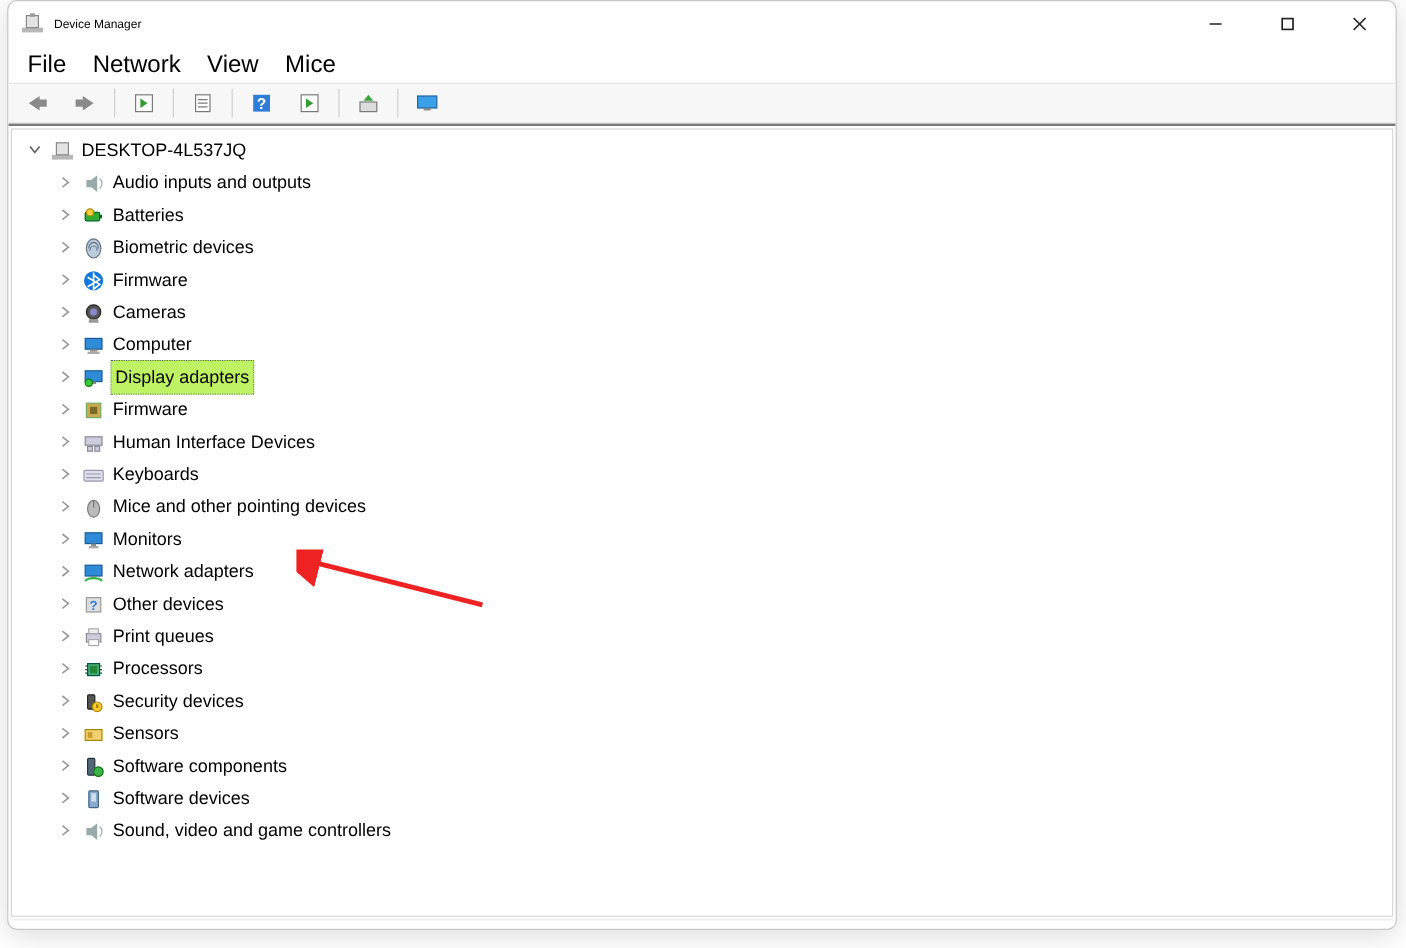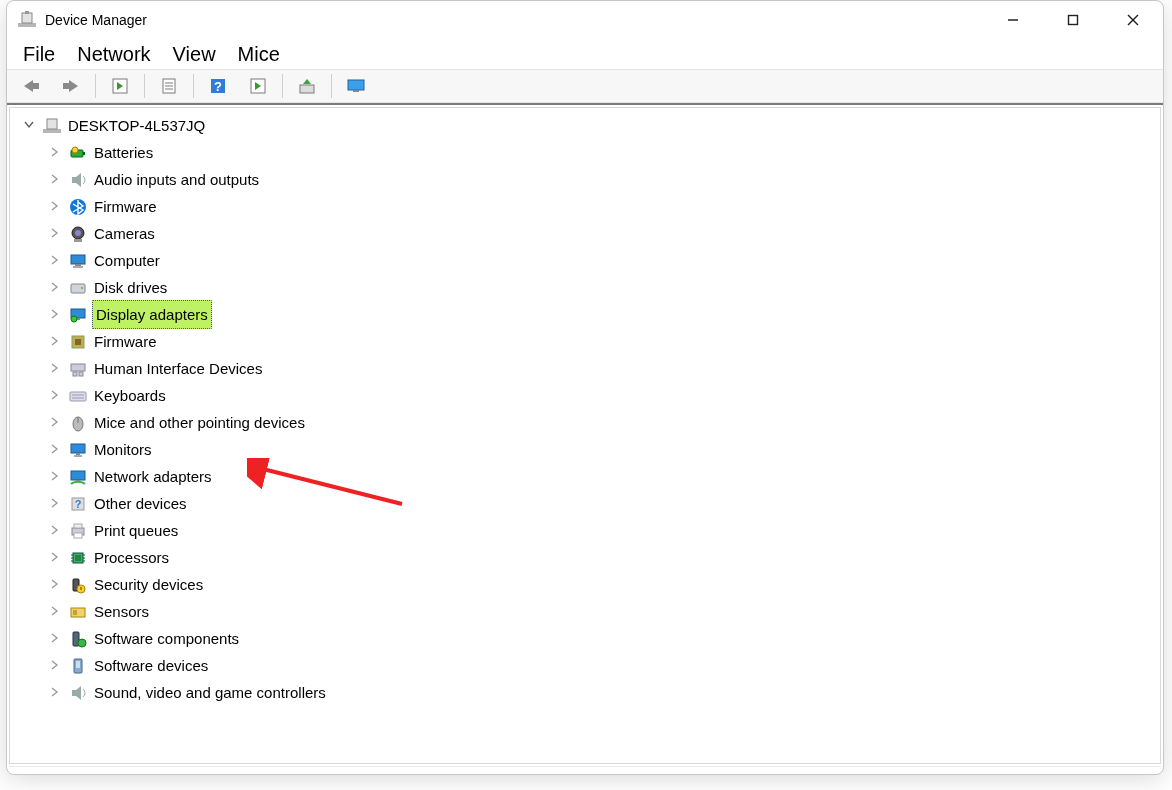--- a/index.html
+++ b/index.html
@@ -29,21 +29,21 @@
   }
 
   
   .titlebar {
     height: 38px;
     display: flex;
     align-items: center;
     padding-left: 10px;
   }
   .titlebar .appicon { width: 20px; height: 20px; display:inline-flex; align-items:center; justify-content:center;}
-  .titlebar .title { margin-left: 8px; font-size: 14px; }
+  .titlebar .title { margin-left: 8px; font-size: 10px; }
   .titlebar .spacer { flex: 1; }
   .sysbtn {
     width: 60px; height: 38px;
     display:flex; align-items:center; justify-content:center;
     color:#222; font-size:14px;
   }
 
   
   .menubar {
     height: 30px;
@@ -258,40 +258,54 @@
         </div>
 
       <div class="row indent1">
             <span class="expander">
               <svg width="10" height="10">
                 <polyline points="2,1 7,5 2,9" fill="none" stroke="#9a9a9a" stroke-width="1.4"></polyline>
               </svg>
             </span>
             <span class="nodeicon">
               <svg width="18" height="18">
+                <polygon points="3,6 7,6 12,2 12,16 7,12 3,12" fill="#9aa"></polygon>
+                <path d="M14 5a5 5 0 010 8" fill="none" stroke="#9aa"></path>
+              </svg>
+            </span>
+            <span class="nodelabel">Audio inputs and outputs</span>
+          </div>
+          <div class="row indent1">
+            <span class="expander">
+              <svg width="10" height="10">
+                <polyline points="2,1 7,5 2,9" fill="none" stroke="#9a9a9a" stroke-width="1.4"></polyline>
+              </svg>
+            </span>
+            <span class="nodeicon">
+              <svg width="18" height="18">
                 <rect x="2" y="6" width="12" height="7" rx="1" fill="#3a3" stroke="#062"></rect>
                 <rect x="14" y="8" width="2" height="3" fill="#062"></rect>
                 <circle cx="6" cy="6" r="3" fill="#ffcf3a" stroke="#a80"></circle>
               </svg>
             </span>
             <span class="nodelabel">Batteries</span>
           </div>
           <div class="row indent1">
             <span class="expander">
               <svg width="10" height="10">
                 <polyline points="2,1 7,5 2,9" fill="none" stroke="#9a9a9a" stroke-width="1.4"></polyline>
               </svg>
             </span>
             <span class="nodeicon">
               <svg width="18" height="18">
-                <polygon points="3,6 7,6 12,2 12,16 7,12 3,12" fill="#9aa"></polygon>
-                <path d="M14 5a5 5 0 010 8" fill="none" stroke="#9aa"></path>
-              </svg>
-            </span>
-            <span class="nodelabel">Audio inputs and outputs</span>
+                <ellipse cx="9" cy="9" rx="6" ry="8" fill="#bcd" stroke="#678"></ellipse>
+                <path d="M5 9a4 5 0 018 0M6 11a3 4 0 016 0" fill="none" stroke="#678"></path>
+              </svg>
+            </span>
+            <span class="nodelabel">Biometric devices</span>
           </div>
           <div class="row indent1">
             <span class="expander">
               <svg width="10" height="10">
                 <polyline points="2,1 7,5 2,9" fill="none" stroke="#9a9a9a" stroke-width="1.4"></polyline>
               </svg>
             </span>
             <span class="nodeicon">
               <svg width="18" height="18">
                 <circle cx="9" cy="9" r="8" fill="#1177dd"></circle>
@@ -322,34 +336,20 @@
               </svg>
             </span>
             <span class="nodeicon">
               <svg width="18" height="18">
                 <rect x="2" y="3" width="14" height="9" fill="#2e8bd8" stroke="#1a5a99"></rect>
                 <rect x="6" y="12" width="6" height="2" fill="#888"></rect>
                 <rect x="4" y="14" width="10" height="2" fill="#aaa"></rect>
               </svg>
             </span>
             <span class="nodelabel">Computer</span>
-          </div>
-          <div class="row indent1">
-            <span class="expander">
-              <svg width="10" height="10">
-                <polyline points="2,1 7,5 2,9" fill="none" stroke="#9a9a9a" stroke-width="1.4"></polyline>
-              </svg>
-            </span>
-            <span class="nodeicon">
-              <svg width="18" height="18">
-                <rect x="2" y="5" width="14" height="9" rx="1" fill="#d0d4d8" stroke="#888"></rect>
-                <circle cx="13" cy="9" r="1" fill="#5a5"></circle>
-              </svg>
-            </span>
-            <span class="nodelabel">Disk drives</span>
           </div>
           <div class="row indent1">
             <span class="expander">
               <svg width="10" height="10">
                 <polyline points="2,1 7,5 2,9" fill="none" stroke="#9a9a9a" stroke-width="1.4"></polyline>
               </svg>
             </span>
             <span class="nodeicon">
               <svg width="18" height="18">
                 <rect x="2" y="3" width="14" height="9" fill="#2e8bd8" stroke="#1a5a99"></rect>

